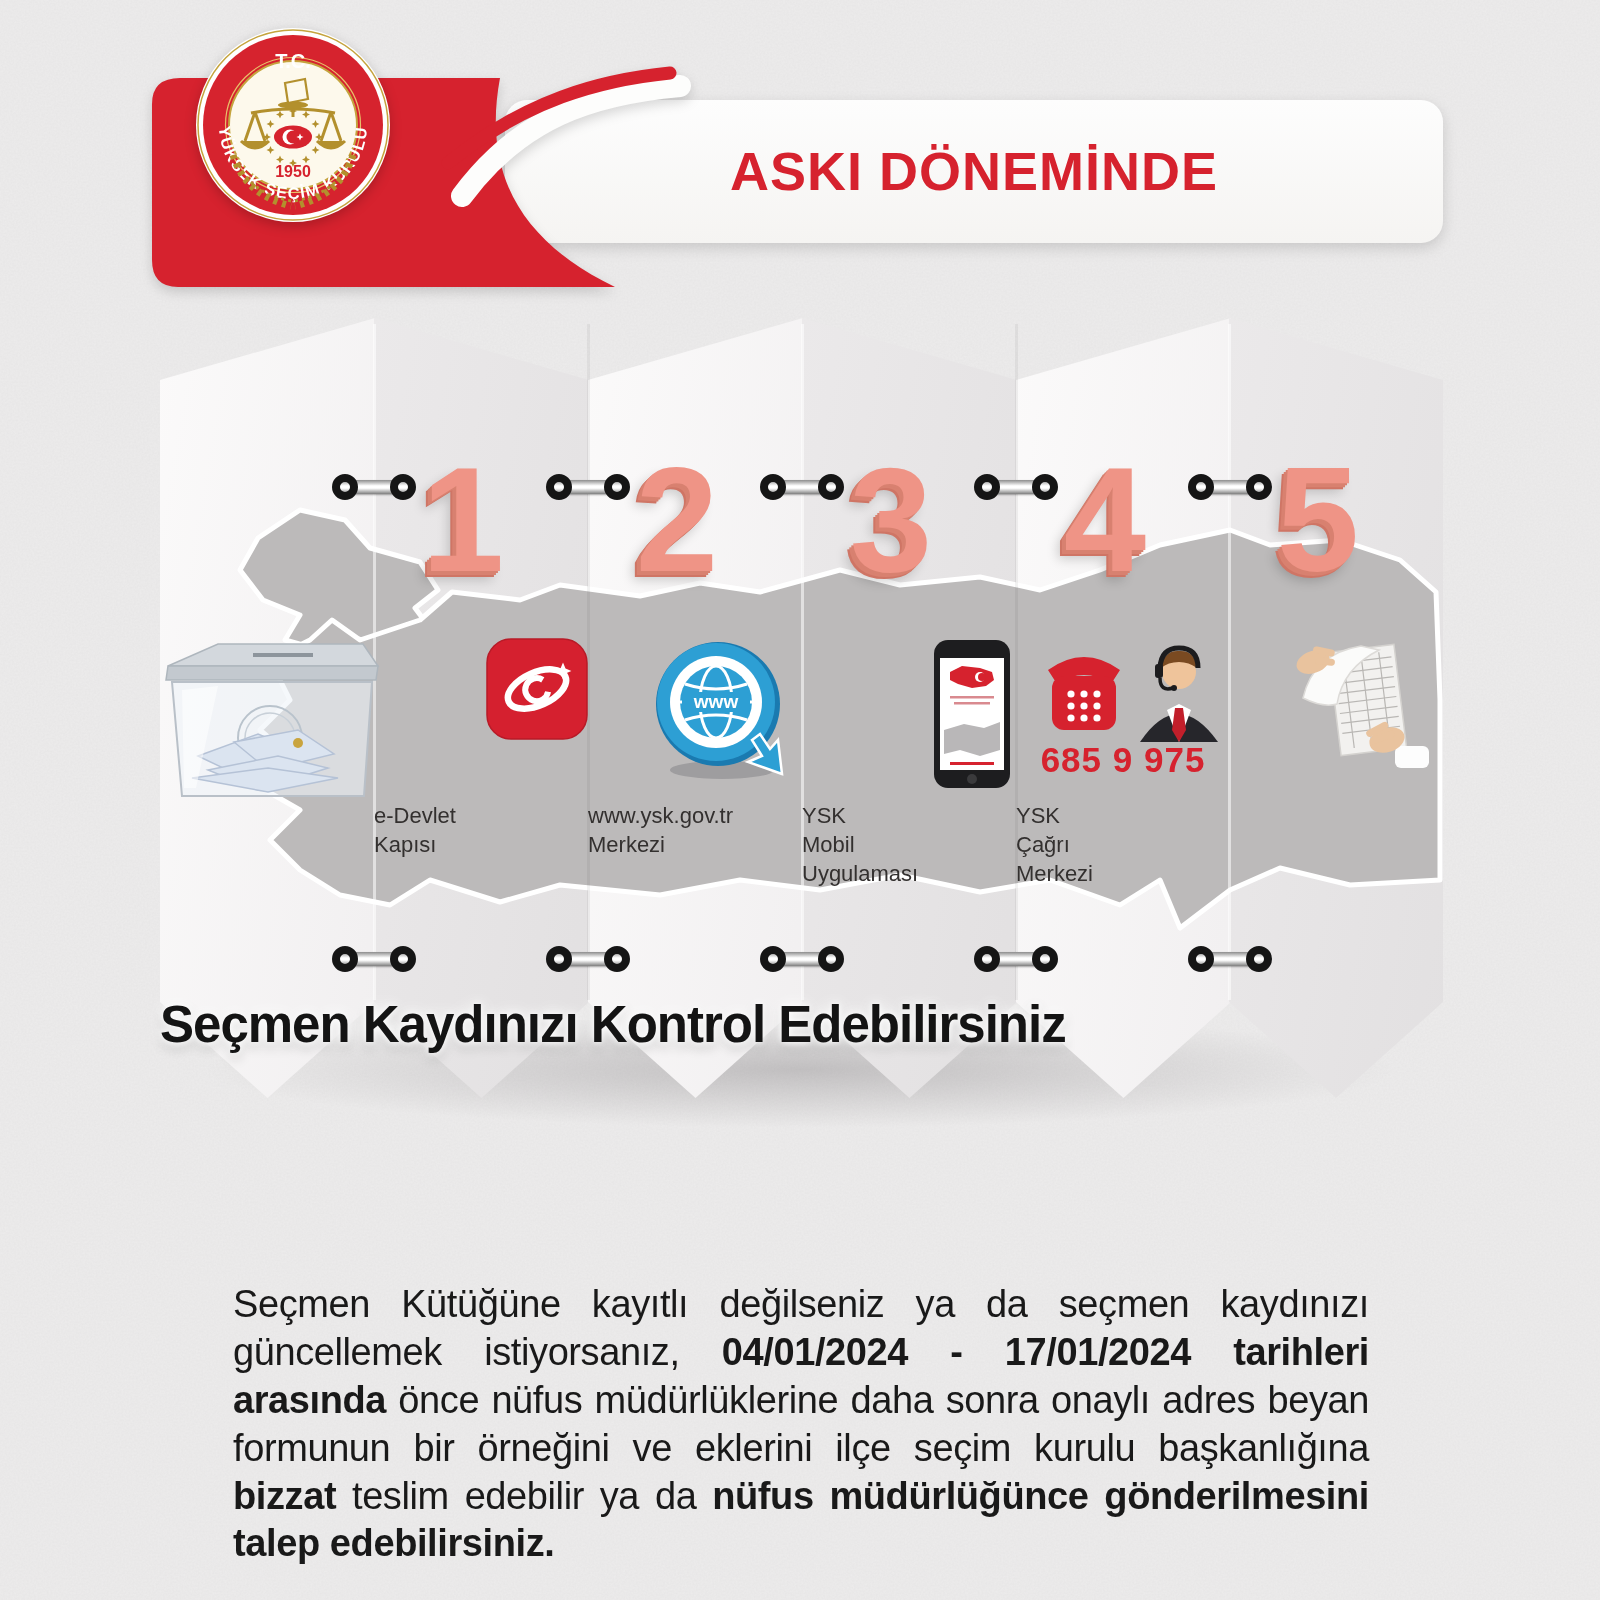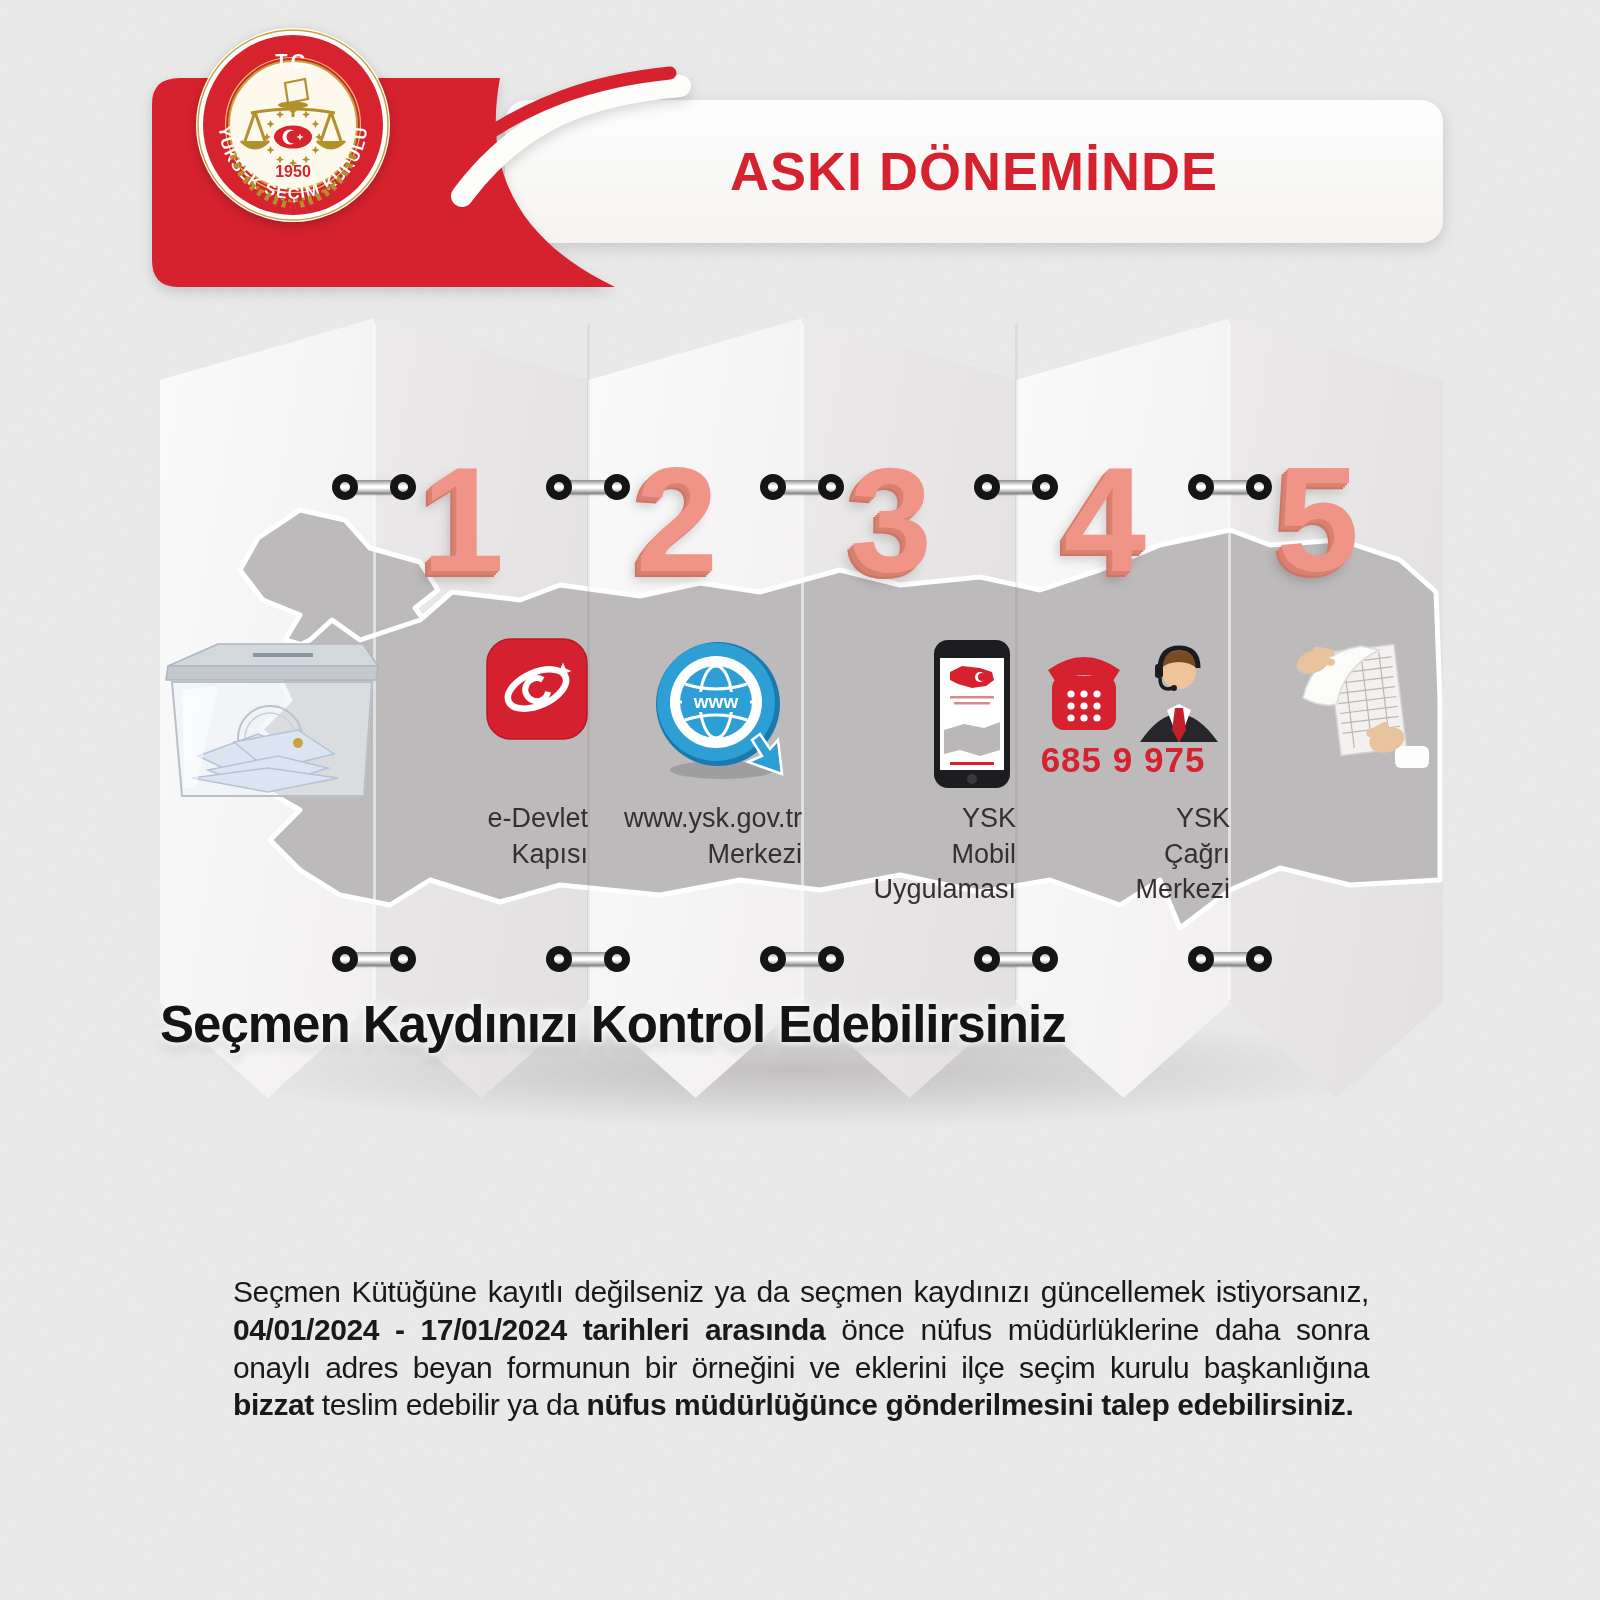--- a/index.html
+++ b/index.html
@@ -38,33 +38,33 @@
     border:8px solid #151515;box-sizing:border-box;}
   .ring .hoop.l{left:0;} .ring .hoop.r{right:0;}
 
   
   .step{position:absolute;top:0;height:1600px;width:214px;z-index:6;}
   .s1{left:374px;} .s2{left:588px;} .s3{left:802px;} .s4{left:1016px;} .s5{left:1229px;}
   .num{position:absolute;top:446px;width:100%;text-align:center;font-size:148px;font-weight:bold;line-height:1;
     color:#ef9486;transform:translateX(-18px);
     text-shadow:-2px 2px 0 #d88170,-4px 4px 0 #d88170,-6px 6px 0 #cf7565,-8px 9px 12px rgba(0,0,0,.18);}
   .icon-slot{position:absolute;left:0;top:638px;width:100%;height:152px;display:flex;align-items:flex-start;justify-content:flex-end;}
-  .step-label{position:absolute;top:801px;width:100%;text-align:right;font-size:27px;line-height:1.32;
+  .step-label{position:absolute;top:801px;width:100%;text-align:left;font-size:22px;line-height:1.32;
     color:#33302f;white-space:pre-line;}
   .phone-num{position:absolute;top:740px;width:100%;text-align:center;font-size:35px;font-weight:bold;
     color:#d6222e;letter-spacing:1px;}
   .ballot-svg{position:absolute;left:148px;top:638px;z-index:6;}
 
   .slogan{position:absolute;left:160px;top:995px;width:1283px;z-index:7;text-align:left;
     font-size:51px;font-weight:bold;letter-spacing:-1px;color:#141414;
     text-shadow:0 0 6px #fff,0 0 12px #fff,0 0 18px rgba(255,255,255,.95),0 5px 12px rgba(0,0,0,.28);}
 
   
   .paragraph{position:absolute;left:233px;top:1243px;width:1136px;z-index:5;
-    font-size:30px;line-height:1.26;letter-spacing:-0.4px;color:#191919;text-align:justify;}
+    font-size:38px;line-height:1.26;letter-spacing:-0.4px;color:#191919;text-align:justify;}
   .paragraph b{font-weight:bold;}
 </style>
 </head>
 <body>
 
 <div class="stage">
 
   <svg class="texture" width="1600" height="1600">
     <filter id="noise">
         <feTurbulence type="fractalNoise" baseFrequency="0.55" numOctaves="3" seed="7"></feTurbulence>

